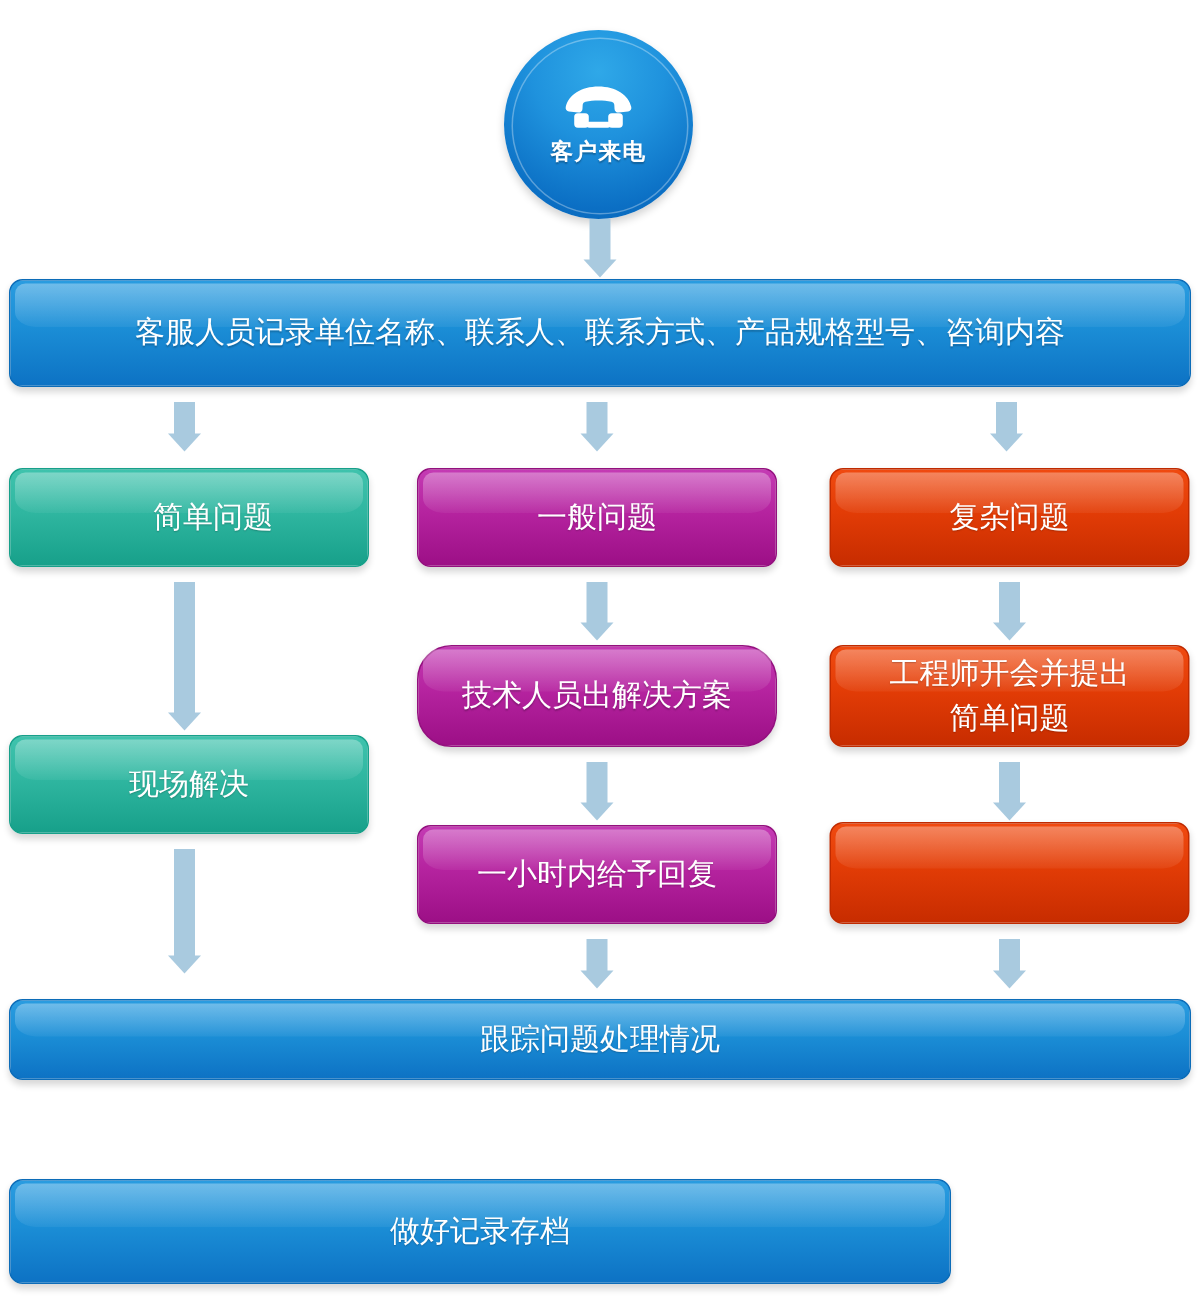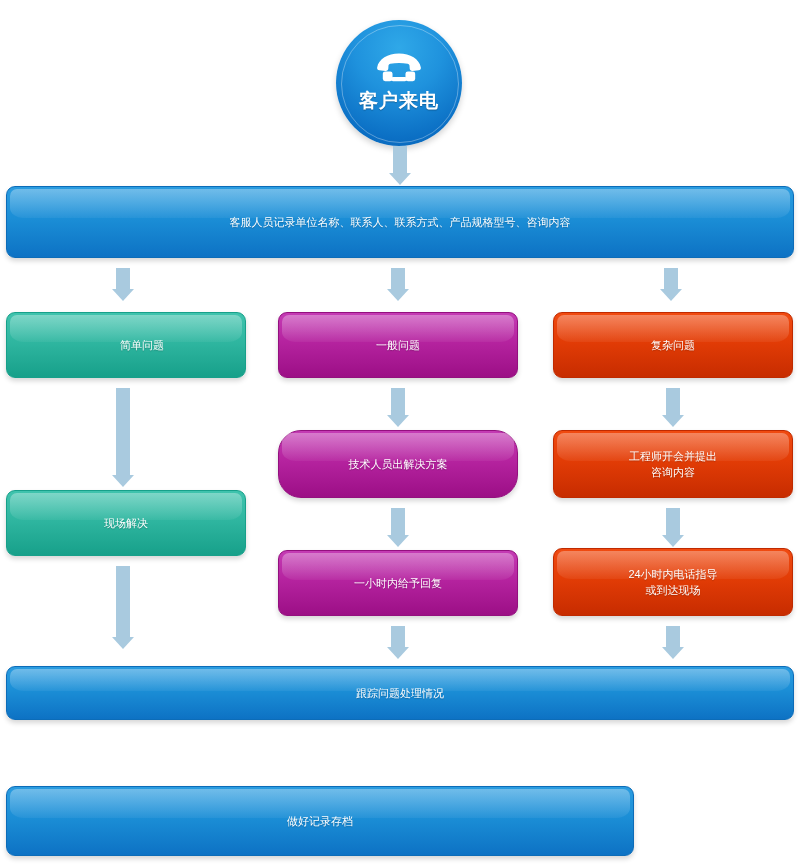--- a/index.html
+++ b/index.html
@@ -46,37 +46,37 @@
     border: 1px solid rgba(255,255,255,0.32);
     pointer-events: none;
   }
   .phone-icon {
     width: 52px;
     height: 34px;
     margin-bottom: 2px;
     display: block;
   }
   .circle-label {
-    font-size: 19px;
+    font-size: 15px;
     font-weight: bold;
     letter-spacing: 1px;
     text-shadow: 0 1px 1px rgba(0,0,0,0.25);
     font-family: Liberation Serif, serif;
   }
 
   
   .box {
     position: absolute;
     border-radius: 9px;
     display: flex;
     align-items: center;
     justify-content: center;
     text-align: center;
     color: #ffffff;
-    font-size: 11px;
+    font-size: 20px;
     line-height: 1.5;
     box-shadow: 0 3px 5px rgba(0,0,0,0.16);
     box-sizing: border-box;
     padding: 4px 12px;
   }
   .box .gloss {
     position: absolute;
     left: 3px;
     right: 3px;
     top: 2px;
@@ -188,40 +188,38 @@
   <div class="arrow arrow-down" style="left:666px; top:388px; width:14px; height:28px;"></div>
 
   <div class="box purple" style="left:278px; top:430px; width:240px; height:68px;border-radius:23px;">
     <div class="gloss"></div>
     <div class="txt">技术人员出解决方案</div>
   </div>
 
   <div class="box red" style="left:553px; top:430px; width:240px; height:68px;">
     <div class="gloss"></div>
     <div class="txt">工程师开会并提出
-咨询内容</div>
+简单问题</div>
   </div>
 
   <div class="box teal" style="left:6px; top:490px; width:240px; height:66px;">
     <div class="gloss"></div>
     <div class="txt">现场解决</div>
   </div>
 
   <div class="arrow arrow-down" style="left:391px; top:508px; width:14px; height:28px;"></div>
   <div class="arrow arrow-down" style="left:666px; top:508px; width:14px; height:28px;"></div>
 
   <div class="box purple" style="left:278px; top:550px; width:240px; height:66px;">
     <div class="gloss"></div>
     <div class="txt">一小时内给予回复</div>
   </div>
 
   <div class="box red" style="left:553px; top:548px; width:240px; height:68px;">
     <div class="gloss"></div>
-    <div class="txt">24小时内电话指导
-或到达现场</div>
   </div>
 
   <div class="arrow arrow-down" style="left:116px; top:566px; width:14px; height:72px;"></div>
   <div class="arrow arrow-down" style="left:391px; top:626px; width:14px; height:22px;"></div>
   <div class="arrow arrow-down" style="left:666px; top:626px; width:14px; height:22px;"></div>
 
   <div class="box blue" style="left:6px; top:666px; width:788px; height:54px;">
     <div class="gloss"></div>
     <div class="txt">跟踪问题处理情况</div>
   </div>

